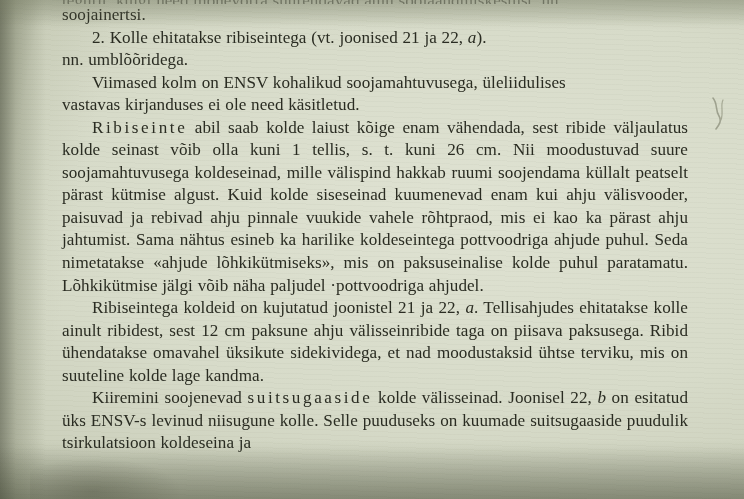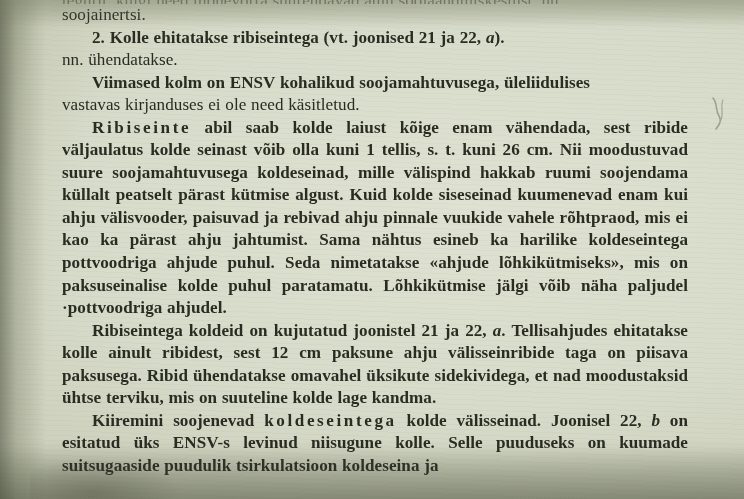--- a/index.html
+++ b/index.html
@@ -77,21 +77,21 @@
     letter-spacing: 0.05px;
     word-spacing: 0.4px;
   }
 
   p {
     margin: 0;
     padding: 0;
   }
   p + p { margin-top: 0px; }
 
-  .indent { text-indent: 30px; font-weight: bold; }
+  .indent { text-indent: 30px; }
   .noindent { text-indent: 0; }
 
   .cropped-top {
     opacity: 0.55;
     filter: blur(0.3px);
     overflow: hidden;
     height: 14px;
     line-height: 22.55px;
   }
 
@@ -131,32 +131,32 @@
 
   <div id="text-column">
 
     <p class="cropped-top">tegurit, kuigi need mõnevõrra suurendavad ahju soojaandmiskestust, nn.</p>
 
     <p class="noindent">soojainertsi.</p>
 
     <p class="indent"><span>2. Kolle ehitatakse ribiseintega (vt. joonised 21 ja 22, <span class="it">a</span>).</span></p>
 
 
-    <p class="noindent">nn. ühendatakse.</p>
+    <p class="noindent">nn. umblõõridega.</p>
 
 
     <p class="indent">Viimased kolm on ENSV kohalikud soojamahtuvusega, üleliidulises</p>
 
     <p class="noindent">vastavas kirjanduses ei ole need käsitletud.</p>
 
     <p class="indent"><span class="sp">Ribiseinte</span><span> abil saab kolde laiust kõige enam vähendada, sest ribide väljaulatus kolde seinast võib olla kuni 1 tellis, s. t. kuni 26 cm. Nii moodustuvad suure soojamahtuvusega koldeseinad, mille välispind hakkab ruumi soojendama küllalt peatselt pärast kütmise algust. Kuid kolde siseseinad kuumenevad enam kui ahju välisvooder, paisuvad ja rebivad ahju pinnale vuukide vahele rõhtpraod, mis ei kao ka pärast ahju jahtumist. Sama nähtus esineb ka harilike koldeseintega pottvoodriga ahjude puhul. Seda nimetatakse «ahjude lõhkikütmiseks», mis on paksuseinalise kolde puhul paratamatu. Lõhkikütmise jälgi võib näha paljudel ·pottvoodriga ahjudel.</span></p>
 
     <p class="indent">Ribiseintega koldeid on kujutatud joonistel 21 ja 22, <span class="it">a</span>. Tellisahjudes ehitatakse kolle ainult ribidest, sest 12 cm paksune ahju välisseinribide taga on piisava paksusega. Ribid ühendatakse omavahel üksikute sidekividega, et nad moodustaksid ühtse terviku, mis on suuteline kolde lage kandma.</p>
 
-    <p class="indent"><span>Kiiremini soojenevad </span><span class="sp">koldeseintega</span><span> kolde välisseinad. Joonisel 22, <span class="it">b</span> on esitatud üks ENSV-s levinud niisugune kolle. Selle puuduseks on kuumade suitsugaaside puudulik tsirkulatsioon koldeseina ja</span></p>
+    <p class="indent"><span>Kiiremini soojenevad </span><span class="sp">suitsugaaside</span><span> kolde välisseinad. Joonisel 22, <span class="it">b</span> on esitatud üks ENSV-s levinud niisugune kolle. Selle puuduseks on kuumade suitsugaaside puudulik tsirkulatsioon koldeseina ja</span></p>
 
   </div>
 
   <div id="margin-mark">
     <svg width="18" height="34" viewBox="0 0 18 34">
       <path d="M3 2 C 8 8, 5 14, 9 20 C 12 25, 9 29, 6 33" stroke="#5a5c48" stroke-width="1.6" fill="none" stroke-linecap="round"></path>
       <path d="M13 4 C 10 10, 14 16, 11 24" stroke="#6a6c55" stroke-width="1.2" fill="none" stroke-linecap="round"></path>
     </svg>
   </div>
 

